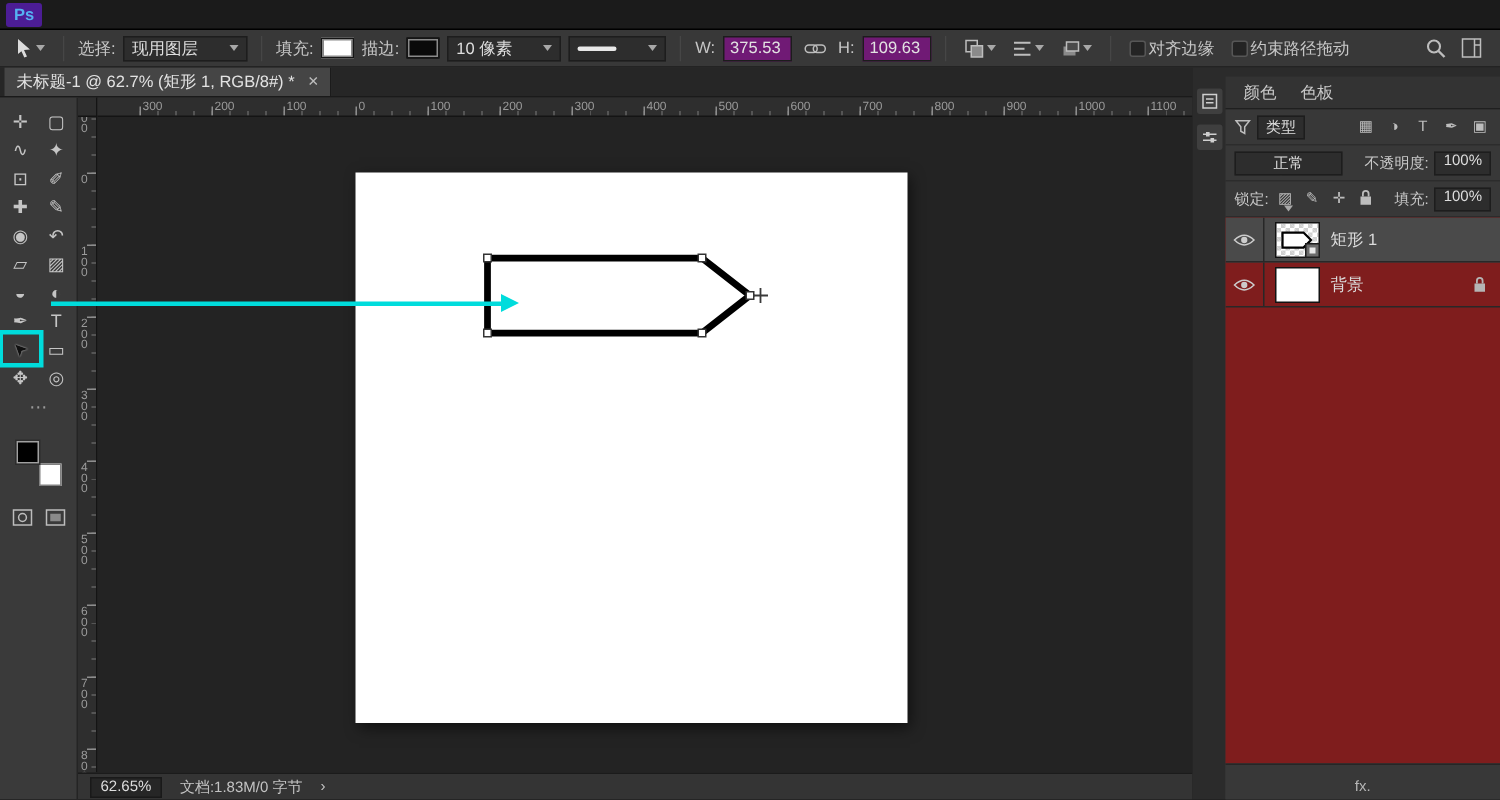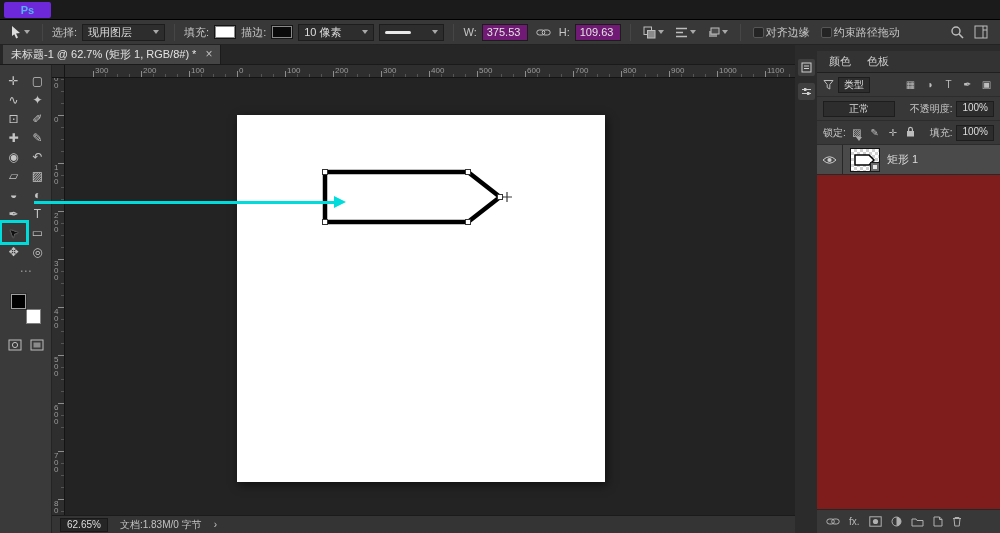--- a/index.html
+++ b/index.html
@@ -4,21 +4,21 @@
 <style>
   *{margin:0;padding:0;box-sizing:border-box;}
   html,body{width:1000px;height:533px;overflow:hidden;}
   body{position:relative;background:#1e1e1e;color:#cfcfcf;
        font-family:"Liberation Sans","DejaVu Sans",sans-serif;font-size:11px;}
   :root{--accent:#00dcdc;}
 
   
   #menubar{position:absolute;left:0;top:0;width:1000px;height:20px;background:#1b1b1b;
            border-bottom:1px solid #000;display:flex;align-items:center;z-index:10;}
-  #ps-logo{width:47px;height:16px;margin:0 8px 0 4px;background:#6d28d9;color:#55b2f2;
+  #ps-logo{width:24px;height:16px;margin:0 8px 0 4px;background:#4c1d95;color:#55b2f2;
            font-weight:bold;font-size:11px;display:flex;align-items:center;justify-content:center;border-radius:2px;}
   .menus{display:flex;align-items:center;height:100%;}
   .menu-item{padding:0 7px;line-height:20px;color:#c9c9c9;font-size:11px;white-space:nowrap;}
 
   
   #optionsbar{position:absolute;left:0;top:20px;width:1000px;height:25px;background:#383838;
               border-bottom:1px solid #232323;display:flex;align-items:center;padding:0 6px;gap:5px;z-index:9;}
   .sep{width:1px;height:17px;background:#2a2a2a;border-right:1px solid #464646;margin:0 4px;flex:0 0 auto;}
   .opt-label{color:#c6c6c6;white-space:nowrap;}
   .dd{display:inline-flex;align-items:center;height:17px;background:#2d2d2d;border:1px solid #1d1d1d;
@@ -109,21 +109,21 @@
   .thumb.checker{background-color:#fff;
     background-image:linear-gradient(45deg,#cfcfcf 25%,transparent 25%,transparent 75%,#cfcfcf 75%),
                      linear-gradient(45deg,#cfcfcf 25%,transparent 25%,transparent 75%,#cfcfcf 75%);
     background-size:6px 6px;background-position:0 0,3px 3px;}
   .thumb-badge{position:absolute;right:-1px;bottom:-1px;width:10px;height:10px;background:#6b6b6b;
                border:1px solid #1d1d1d;display:flex;align-items:center;justify-content:center;}
   .thumb-badge i{display:block;width:4px;height:4px;background:#e8e8e8;}
   .layer-name{flex:1;color:#dcdcdc;font-size:11px;overflow:hidden;text-overflow:ellipsis;}
   .layer-lock{margin-right:9px;display:flex;align-items:center;}
   #panel-footer{height:24px;border-top:1px solid #262626;background:#383838;display:flex;align-items:center;
-                justify-content:flex-start;gap:9px;padding:0 9px;color:#b5b5b5;font-size:10px;}
+                justify-content:space-between;gap:9px;padding:0 9px;color:#b5b5b5;font-size:10px;flex-direction:column;}
 
   
   #callout-arrow{position:absolute;left:34px;top:201px;width:300px;height:3px;background:var(--accent);z-index:50;}
   #callout-arrow::after{content:"";position:absolute;right:-12px;top:-5px;width:0;height:0;
     border-top:6px solid transparent;border-bottom:6px solid transparent;border-left:12px solid var(--accent);}
 </style>
 </head>
 <body>
 
 <div id="menubar">
@@ -545,20 +545,36 @@
             <svg width="28" height="22" viewBox="0 0 28 22">
               <path d="M4,6 L18,6 L23,11 L18,16 L4,16 Z" fill="#ffffff" stroke="#000000" stroke-width="1.5"></path>
             </svg>
             <span class="thumb-badge">
                 <i></i>
               </span>
           </span>
           <span class="layer-name">矩形 1</span>
         </div>
 
+        <div class="layer-row">
+          <span class="eye-cell">
+            <svg width="15" height="10" viewBox="0 0 15 10">
+              <path d="M1,5 Q7.5,-1.5 14,5 Q7.5,11.5 1,5 Z" fill="none" stroke="#cccccc"></path>
+              <circle cx="7.5" cy="5" r="2.1" fill="#cccccc"></circle>
+            </svg>
+          </span>
+          <span class="thumb"></span>
+          <span class="layer-name">背景</span>
+          <span class="layer-lock">
+            <svg width="9" height="11" viewBox="0 0 9 11">
+              <rect x="1" y="5" width="7" height="5.5" fill="#b5b5b5"></rect>
+              <path d="M2.6,5 V3.2 a1.9,1.9 0 0 1 3.8,0 V5" fill="none" stroke="#b5b5b5" stroke-width="1.2"></path>
+            </svg>
+          </span>
+        </div>
       </div>
 
       <div id="panel-footer">
         <svg width="14" height="9" viewBox="0 0 14 9">
           <rect x="0.8" y="2" width="7.5" height="5" rx="2.5" fill="none" stroke="#b0b0b0"></rect>
           <rect x="5.7" y="2" width="7.5" height="5" rx="2.5" fill="none" stroke="#b0b0b0"></rect>
         </svg>
         <span>fx.</span>
         <svg width="13" height="11" viewBox="0 0 13 11">
           <rect x="0.8" y="0.8" width="11.4" height="9.4" fill="none" stroke="#b0b0b0"></rect>

